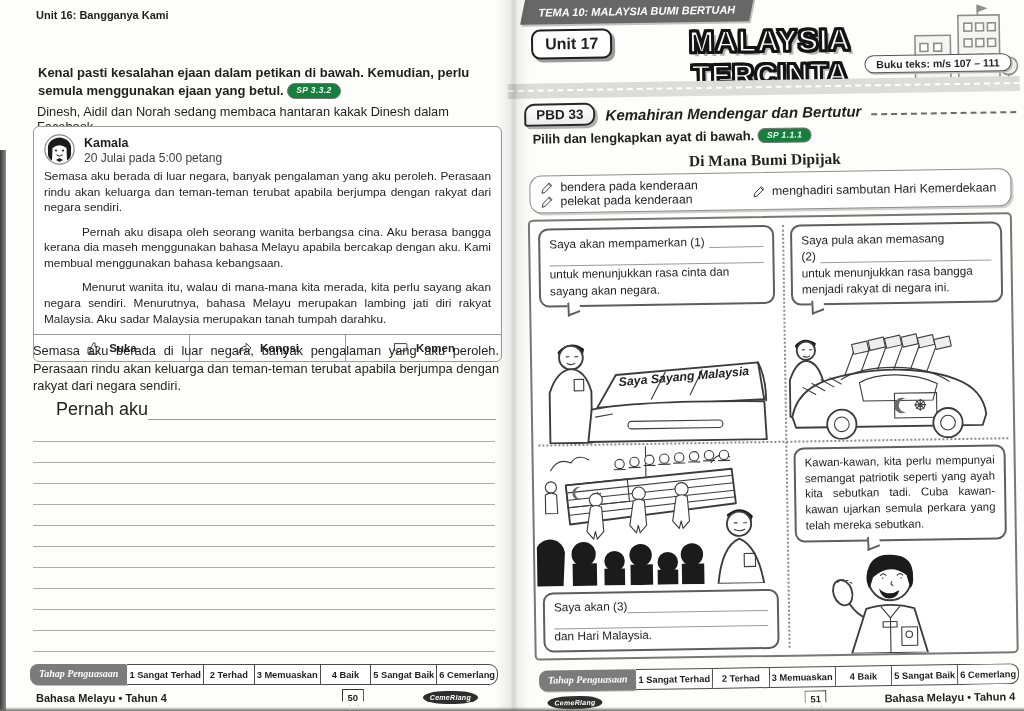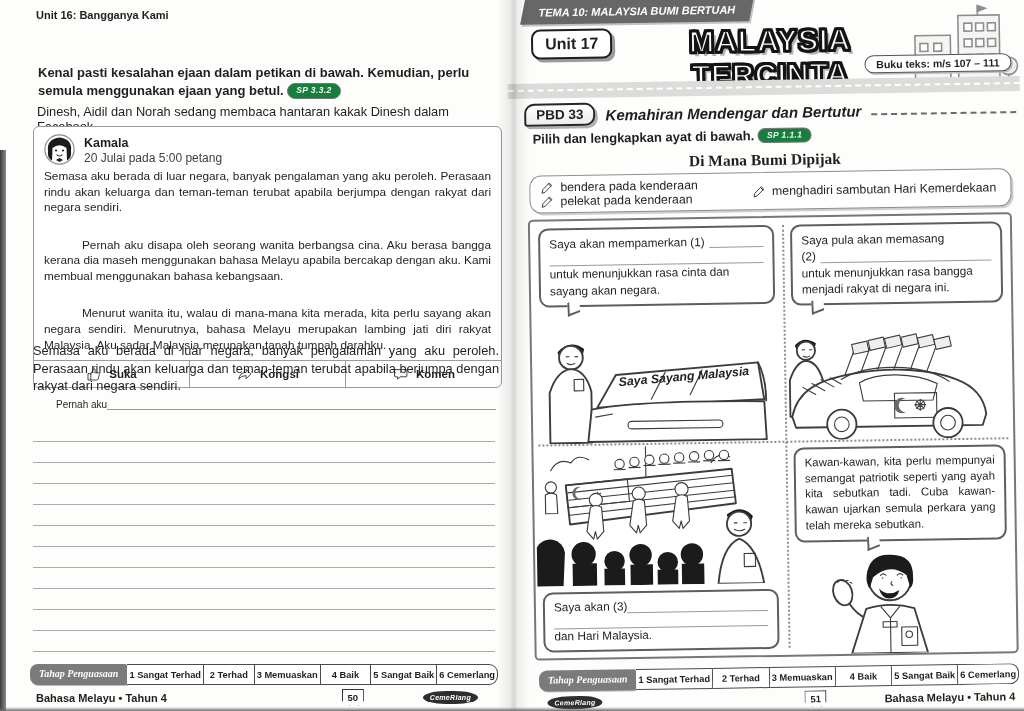--- a/index.html
+++ b/index.html
@@ -47,27 +47,27 @@
   
   .l-unit { position:absolute; top:9px; left:36px; font-size:11px; font-weight:bold; }
   .l-pbd { position:absolute; top:36px; left:28px; right:6px; }
   .l-instr { position:absolute; top:64px; left:38px; right:16px; }
   .l-context { position:absolute; top:104px; left:37px; right:14px; font-size:12.8px; }
   .post-card { position:absolute; top:126px; left:33px; right:10px; border:1.6px solid #9a9a9a; border-radius:6px; background:#fff; padding:7px 10px 0; }
   .post-head { display:flex; align-items:flex-end; gap:9px; margin-bottom:4px; }
   .post-name { font-weight:bold; font-size:12.5px; line-height:1.1; }
   .post-time { font-size:12px; color:#3d3d3d; }
   .post-body p { font-size:11.8px; line-height:1.32; text-align:justify; }
-  .post-body p.ind { text-indent:38px; margin-top:22px; }
+  .post-body p.ind { text-indent:38px; margin-top:9px; }
   .post-actions { display:flex; border-top:1.4px solid #9a9a9a; margin:7px -10px 0; }
   .post-action { flex:1; display:flex; align-items:center; justify-content:center; gap:7px; font-weight:bold; font-size:11.5px;
     padding:5px 0; border-left:1.4px solid #9a9a9a; }
   .post-action:first-child { border-left:none; }
   .l-rewrite { position:absolute; top:342px; left:33px; right:13px; font-size:12.8px; line-height:1.38; text-align:justify; }
-  .l-prompt { position:absolute; top:399px; left:56px; right:16px; display:flex; font-size:10px; }
+  .l-prompt { position:absolute; top:399px; left:56px; right:16px; display:flex; font-size:18px; }
   .l-lines { position:absolute; top:421px; left:33px; right:17px; }
   .ruled { height:21px; border-bottom:1.2px solid #ababab; }
   .page.left .mastery { left:30px; right:14px; bottom:26px; }
   .page.left .footer-row { bottom:5px; padding:0 34px 0 36px; }
   .page.left .footer-row .page-tag { margin-left:175px; }
   .page.left .footer-row .logo { margin-left:auto; }
 
   
   .ribbon { position:absolute; top:-4px; left:16px; background:#676767; box-shadow:2px 2px 0 #c2c2c2; transform:skewX(-12deg);
     padding:3px 16px 4px; }

